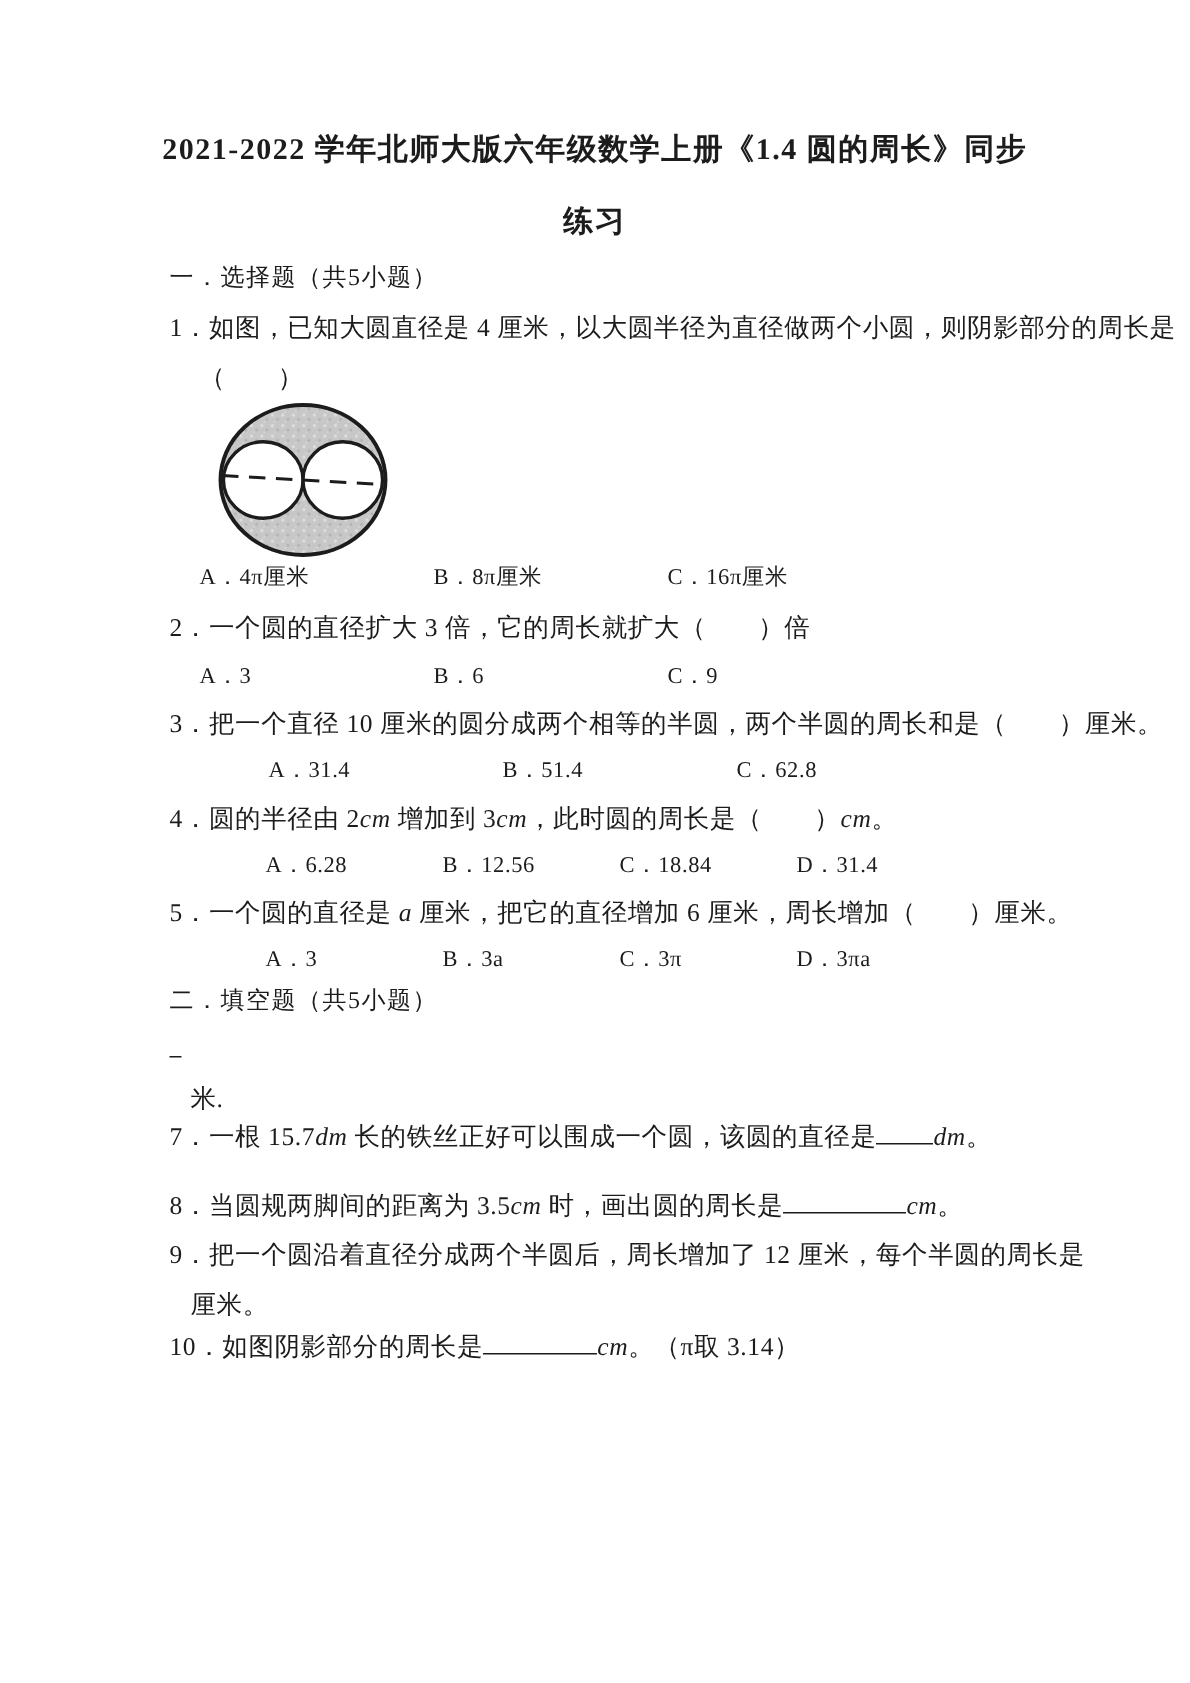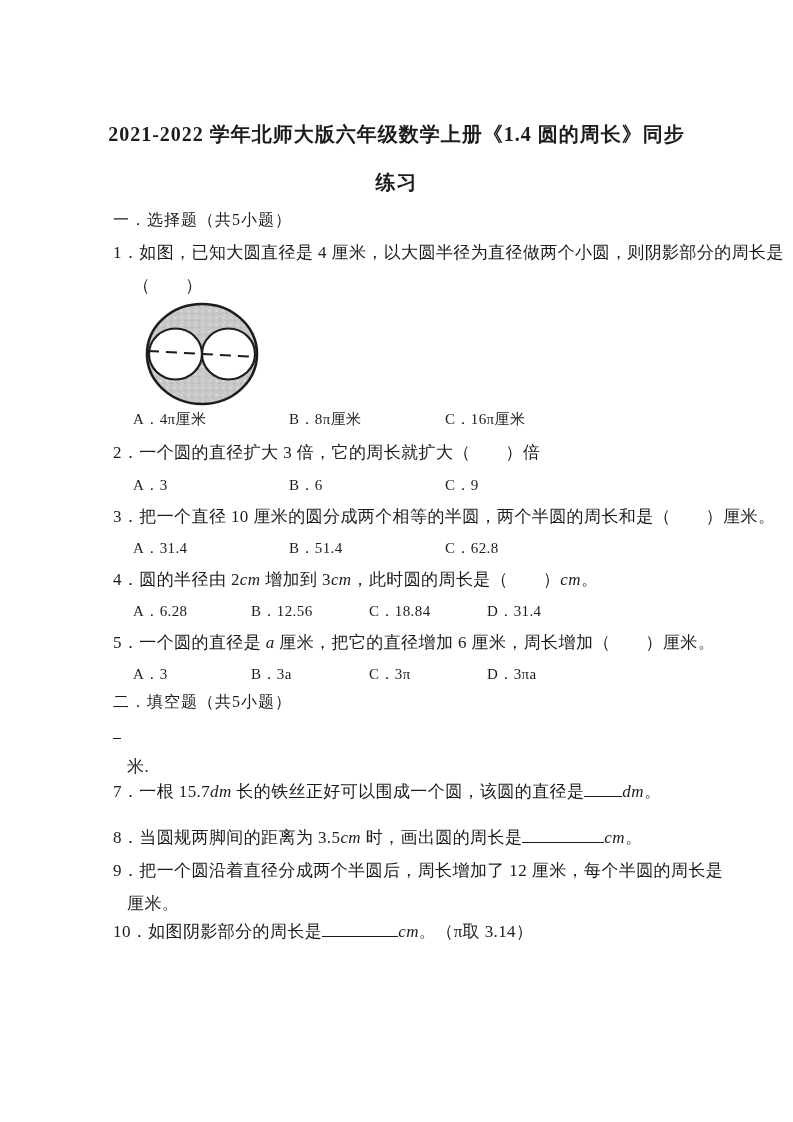--- a/index.html
+++ b/index.html
@@ -4,39 +4,39 @@
 <style>
   html,body { margin:0; padding:0; }
   body {
     width:793px; height:1122px; background:#ffffff; color:#1c1c1c;
     font-family:"Liberation Serif","DejaVu Serif",serif;
     overflow:hidden;
   }
   .page { position:relative; width:793px; height:1122px; background:#fff; }
   .content { padding:0 100px; }
   .title {
-    padding-top:110px; text-align:center; font-weight:bold;
+    padding-top:76px; text-align:center; font-weight:bold;
     font-size:20px; line-height:48px; letter-spacing:1px; white-space:nowrap;
   }
   .sec-head {
     margin-top:4px; padding-left:13px; font-weight:normal; font-size:16px;
     line-height:20px; letter-spacing:1px; white-space:nowrap;
   }
   .line {
     font-size:17px; line-height:20px; letter-spacing:0.4px;
     padding-left:13px; white-space:nowrap;
   }
   .cont { padding-left:27px; }   
   .paren-line { padding-left:33px; }
   .opts { display:flex; padding-left:33px; font-size:15px; line-height:20px; letter-spacing:0.4px; }
   .opts-3 > span { width:156px; }
   .opts-4 > span { width:118px; }
   .mt13 { margin-top:13px; }
   .mt12 { margin-top:12px; }
-  .mt11 { margin-top:11px; }
+  .mt11 { margin-top:11px;justify-content:center; }
   .mt14 { margin-top:14px; }
   .mt15 { margin-top:26px; }
   .mt8  { margin-top:8px;  }
   .mt5  { margin-top:5px;  }
   .mt3  { margin-top:3px;  }
   .figure-wrap { margin-top:6px; margin-left:45px; height:104px; }
   .blank { display:inline-block; border-bottom:1px solid #1c1c1c; height:14px; vertical-align:baseline; }
   .blank-sm { width:38px; }
   .blank-md { width:76px; }
   .blank-lg { width:82px; }

